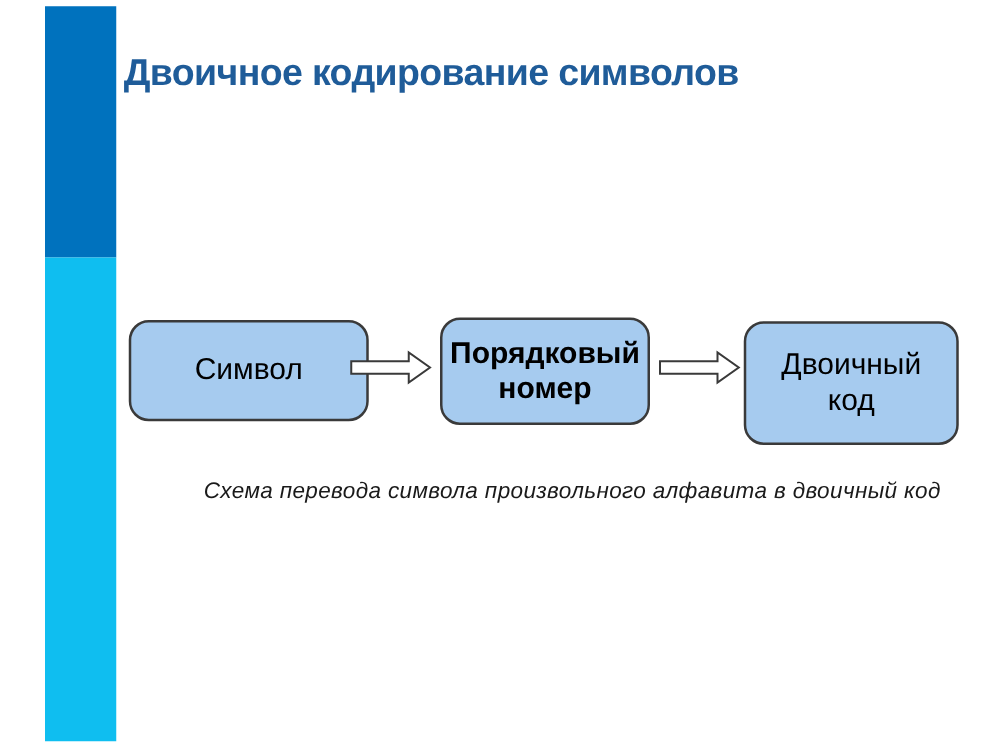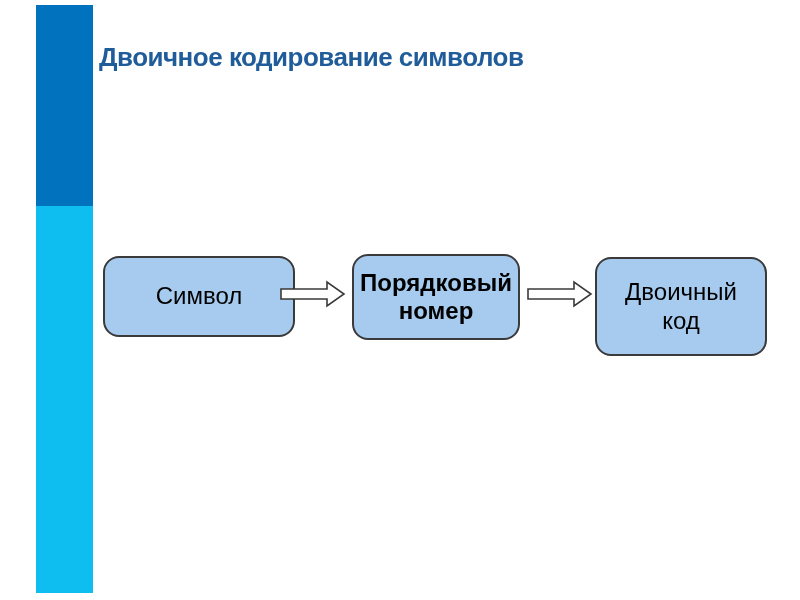--- a/index.html
+++ b/index.html
@@ -21,21 +21,21 @@
     position: absolute;
     left: 36px; top: 206px;
     width: 57px; height: 387px;
     background: var(--sidebar-bottom, #0FBEF0);
   }
   .title {
     position: absolute;
     left: 99px; top: 42px;
     margin: 0;
     width: 660px;
-    font-size: 26px;
+    font-size: 30px;
     font-weight: bold;
     letter-spacing: -0.5px;
     color: var(--title-color, #1F5C99);
     white-space: nowrap;
   }
   .box {
     position: absolute;
     background: var(--box-fill, #A6CBEF);
     border: 2px solid var(--box-border, #3A3A3A);
     border-radius: 16px;
@@ -93,14 +93,15 @@
 
     <svg class="arrow arrow2" viewBox="0 0 66 28" xmlns="http://www.w3.org/2000/svg">
       <polygon points="1,9 47,9 47,2 64,14 47,26 47,19 1,19" fill="#FFFFFF" stroke="#3A3A3A" stroke-width="1.6" stroke-linejoin="miter"></polygon>
     </svg>
 
     <div class="box box3">Двоичный
 код</div>
 
   </div>
 
+  <p class="caption">Схема перевода символа произвольного алфавита в двоичный код</p>
 
 </div>
 
 </body></html>

